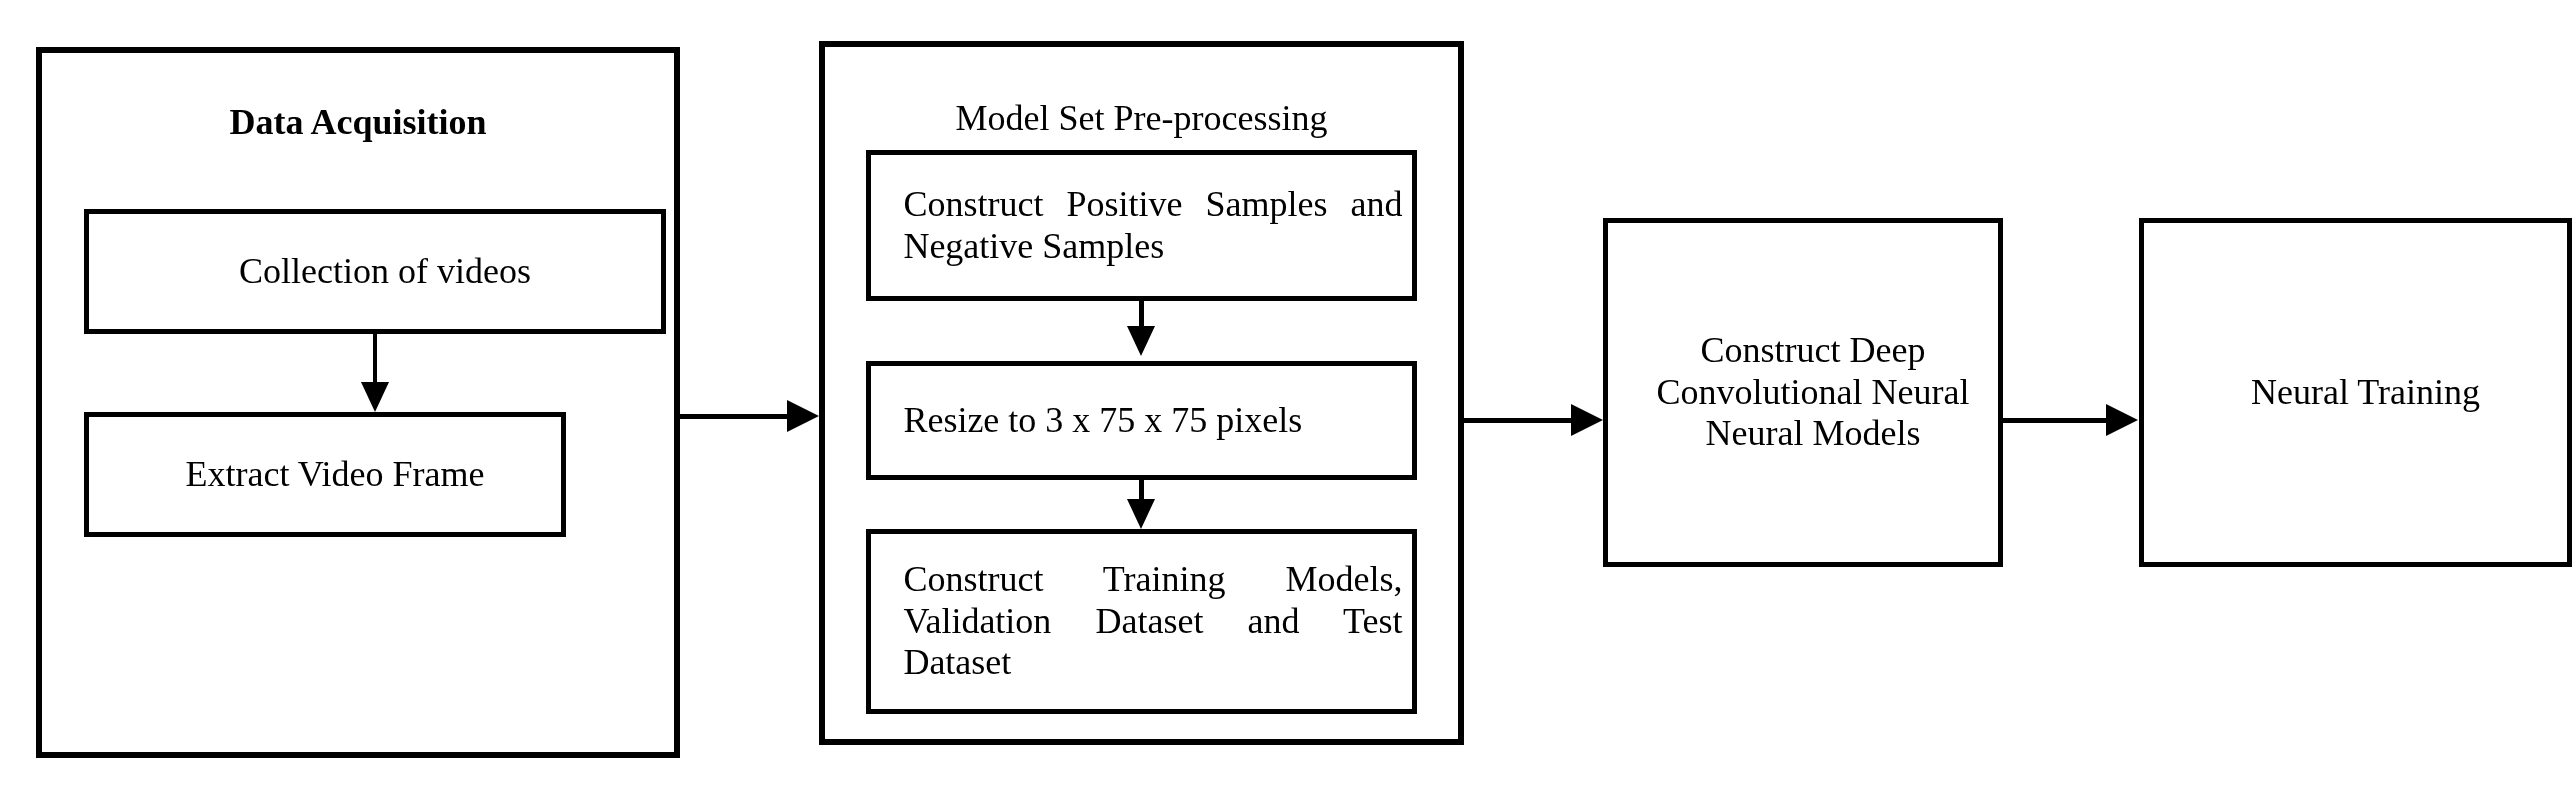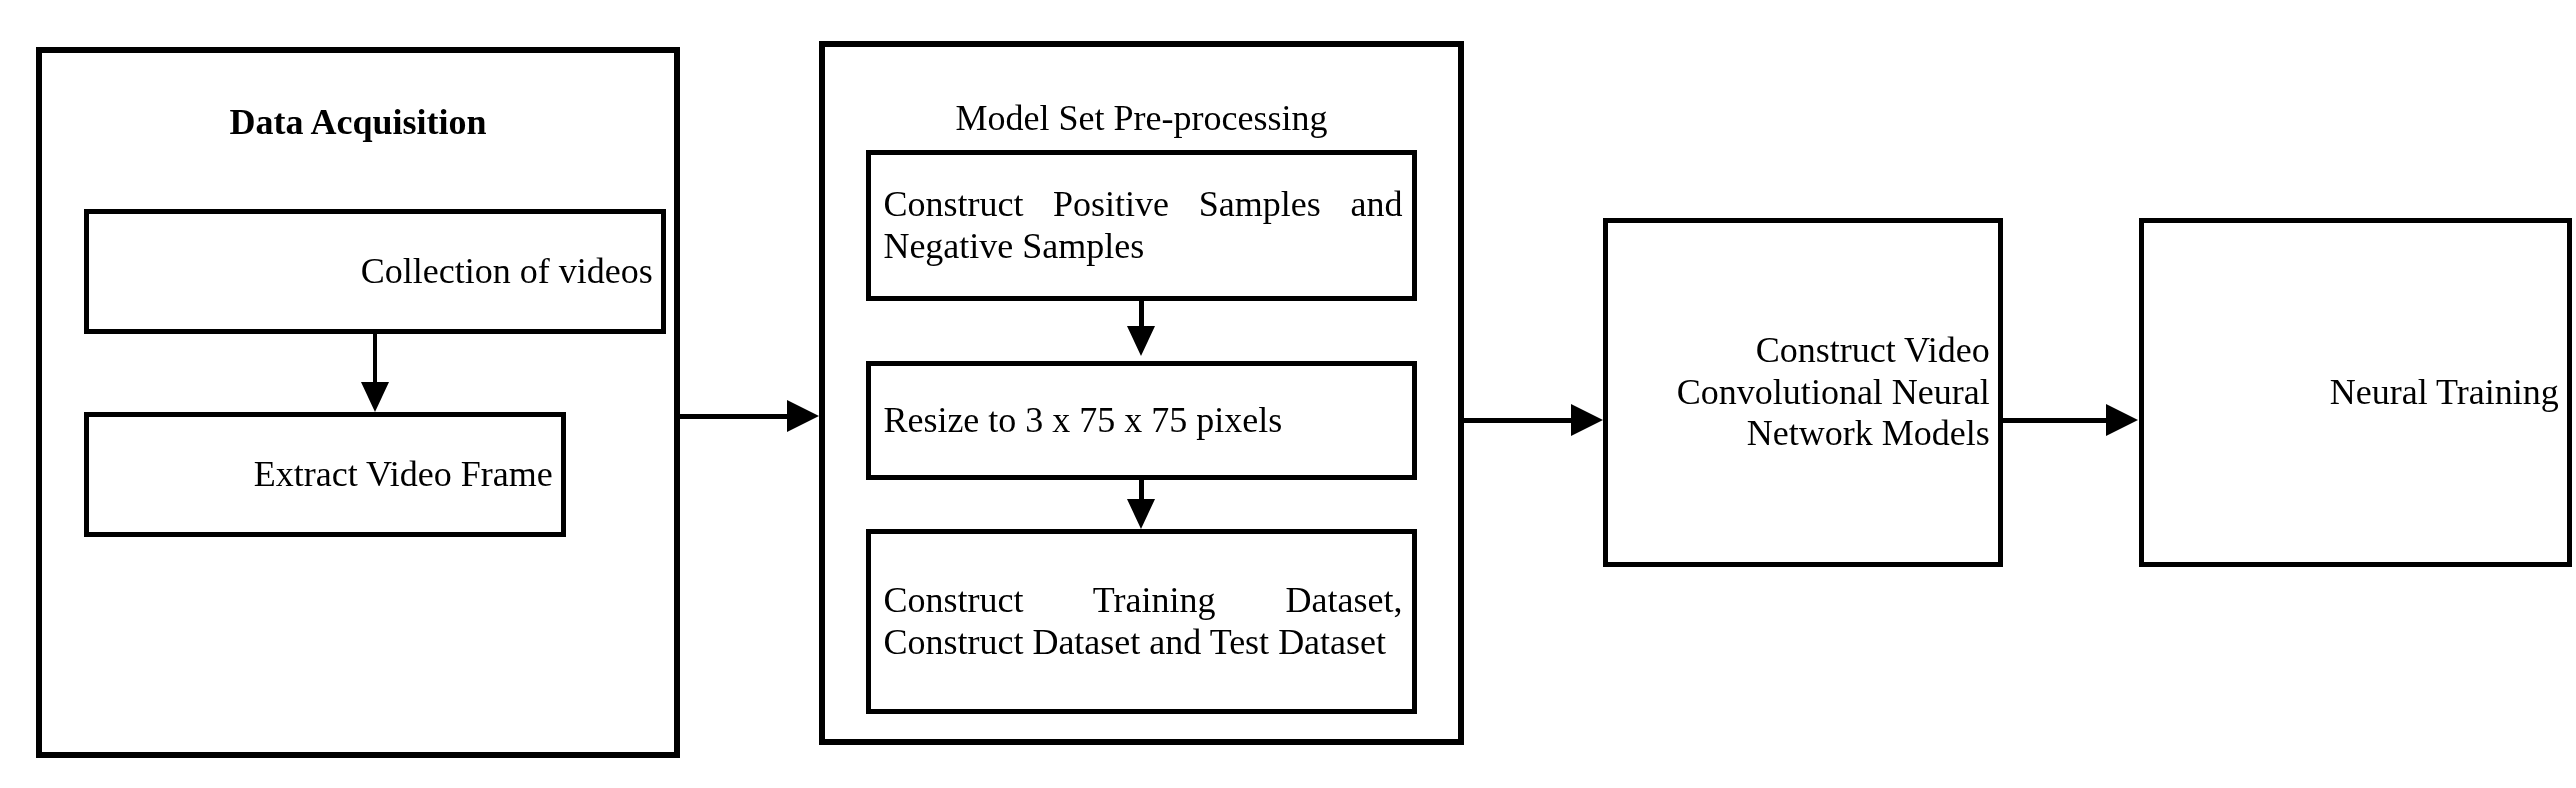--- a/index.html
+++ b/index.html
@@ -28,30 +28,31 @@
   .node-box {
     position: absolute;
     box-sizing: border-box;
     border: 5.5px solid #000000;
     background: #ffffff;
     display: flex;
     align-items: center;
   }
   .node-box.center-al {
     justify-content: center;
-    text-align: right;
+    text-align: center;
   }
   .node-box.left-al {
     justify-content: flex-start;
     text-align: left;
   }
   .node-text {
     display: block;
     width: 100%;
     line-height: 1.16;
+    margin-left: 20px;
   }
   .left-al .node-text {
     padding-left: 12.4px;
     padding-right: 9.6px;
     text-align: justify;
   }
   .center-al .node-text {
     padding-left: 8.2px;
     padding-right: 8.2px;
   }
@@ -190,30 +191,30 @@
   <div class="node-box left-al" id="box-resize">
     <span class="node-text">Resize to 3 x 75 x 75 pixels</span>
   </div>
 
   <div class="arrow-v" id="arrow-resize-sets">
     <span class="shaft"></span>
     <span class="head"></span>
   </div>
 
   <div class="node-box left-al" id="box-construct-sets">
-    <span class="node-text">Construct Training Dataset, Construct Dataset and Test Dataset</span>
+    <span class="node-text">Construct Training Models, Validation Dataset and Test Dataset</span>
   </div>
 
   <div class="arrow-h" id="arrow-prep-to-cnn">
     <span class="shaft"></span>
     <span class="head"></span>
   </div>
 
   <div class="node-box center-al" id="box-cnn-models">
-    <span class="node-text">Construct Video Convolutional Neural Network Models</span>
+    <span class="node-text">Construct Deep Convolutional Neural Neural Models</span>
   </div>
 
   <div class="arrow-h" id="arrow-cnn-to-train">
     <span class="shaft"></span>
     <span class="head"></span>
   </div>
 
   <div class="node-box center-al" id="box-model-train">
     <span class="node-text">Neural Training</span>
   </div>

